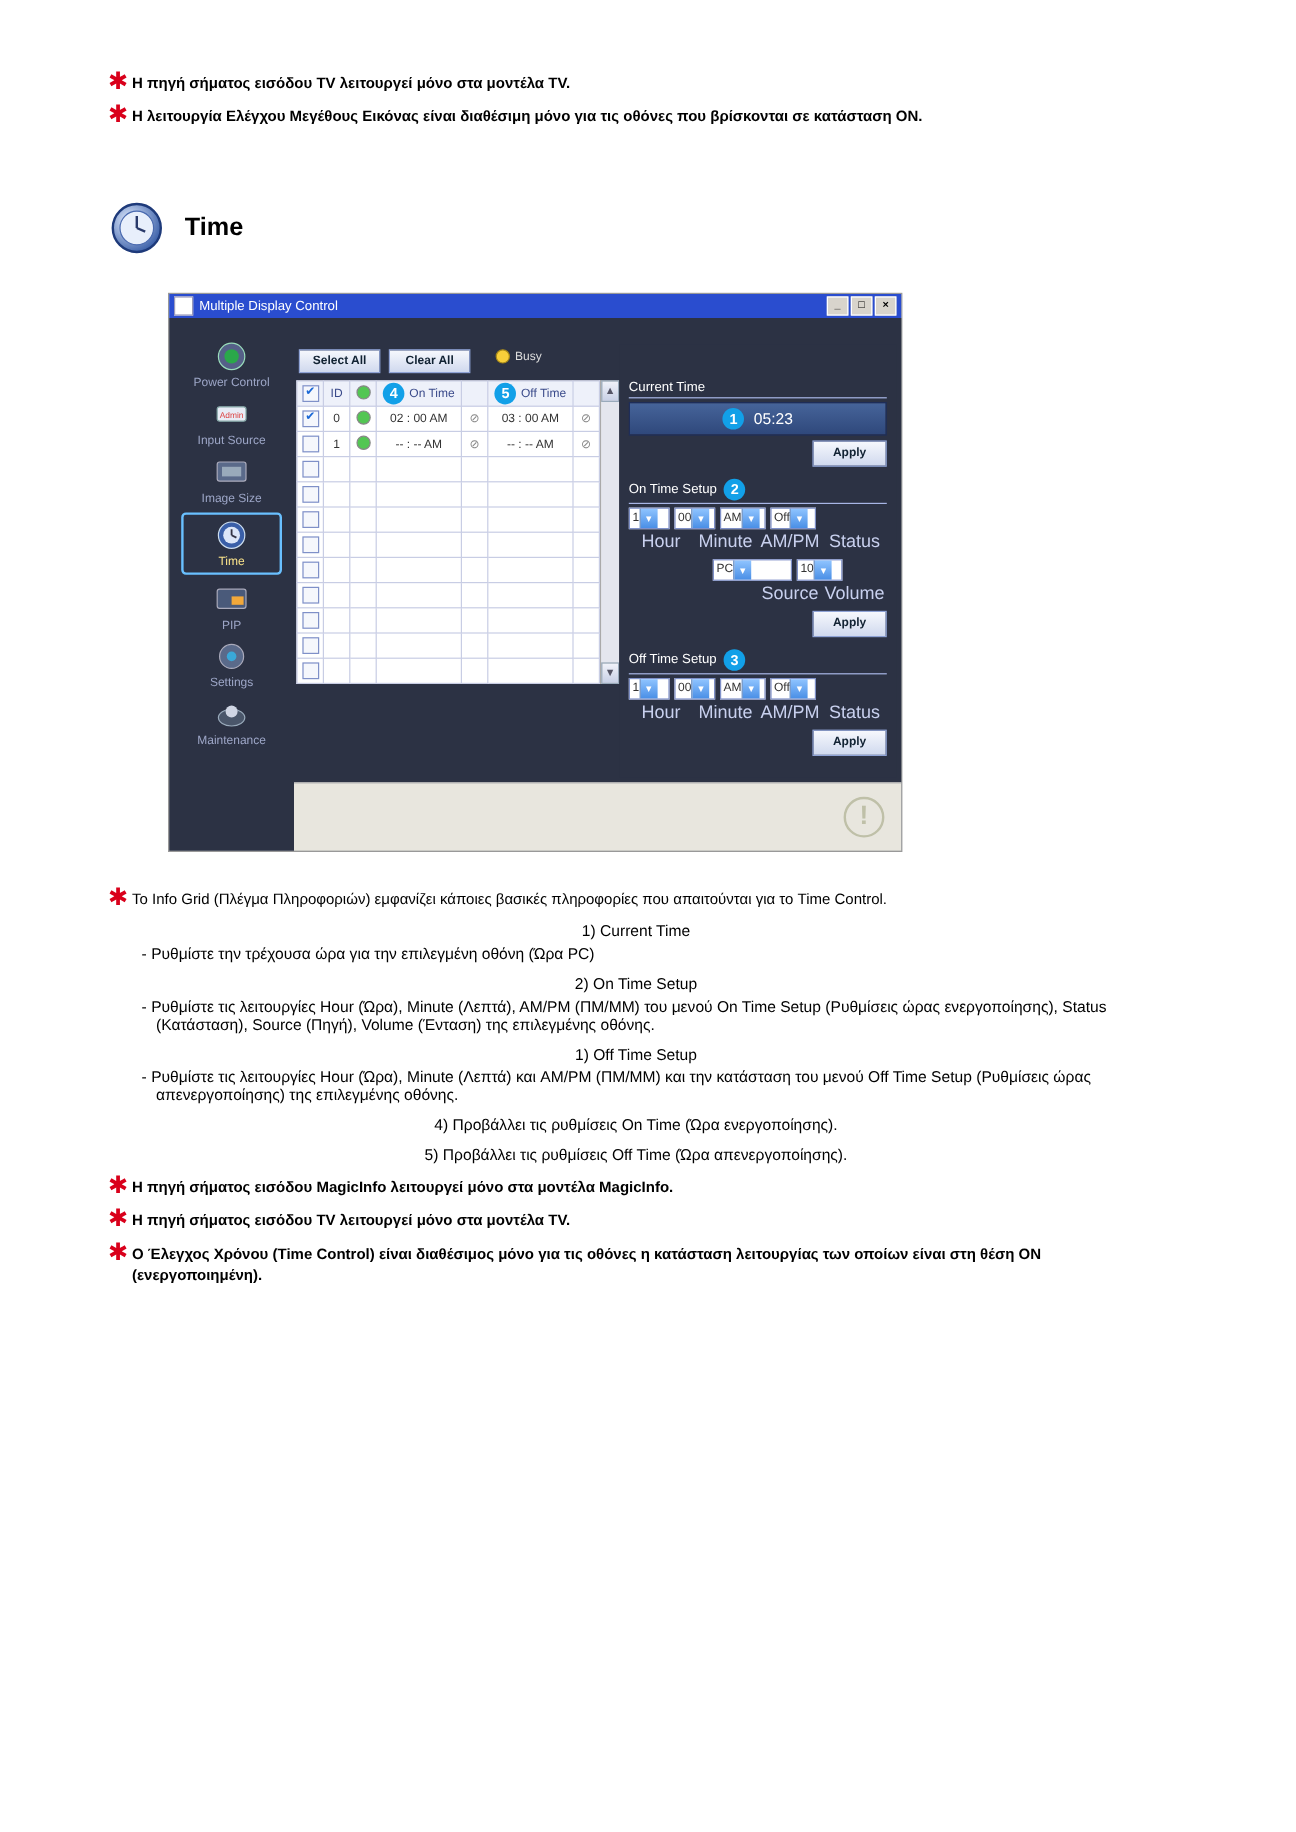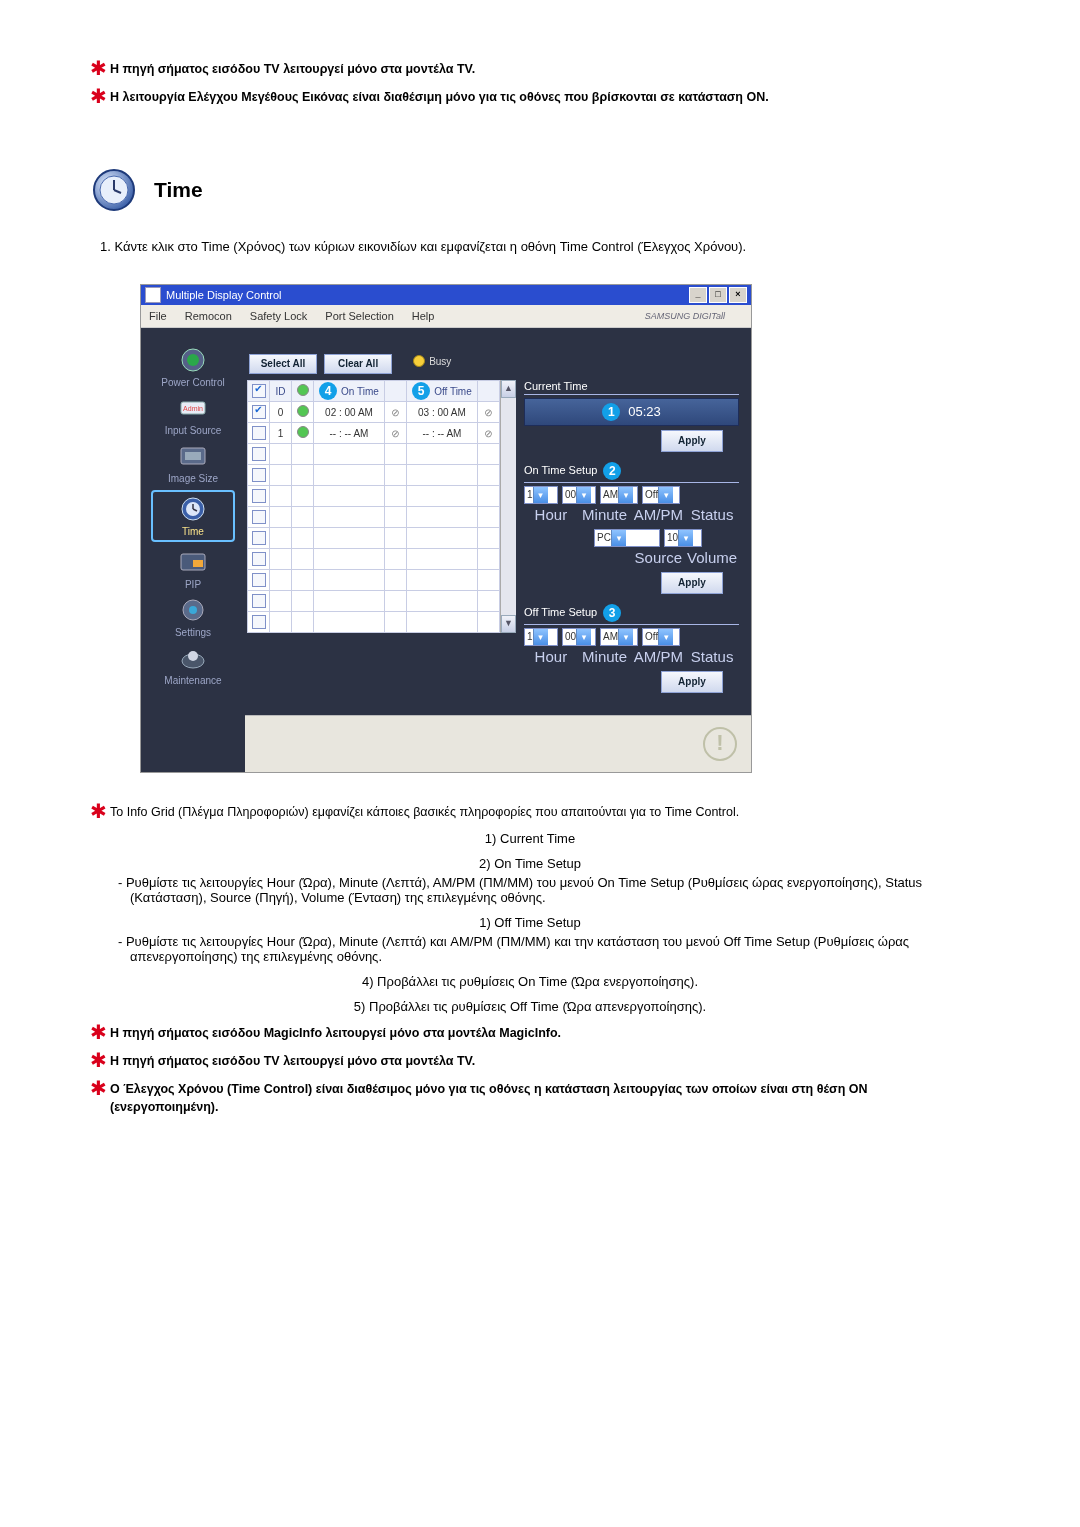--- a/index.html
+++ b/index.html
@@ -210,21 +210,21 @@
   .r-lbl .circle-num{ vertical-align:middle;margin-left:6px;}
   .r-time{
     background:linear-gradient(#46649a,#2f487b);color:#fff;border:1px solid #1e2d59;
     height:26px;line-height:26px;text-align:center;font-size:13px;margin-bottom:4px;
     display:flex;align-items:center;justify-content:center;gap:8px;
   }
   .apply-btn{
     background:linear-gradient(#f6f8fd,#d0d9ee);border:1px solid #8fa3d6;color:#123;font-weight:bold;
     width:60px;height:20px;line-height:20px;text-align:center;font-size:10px;margin-left:auto;
   }
-  .apply-row{display:flex;justify-content:flex-end;margin:4px 16px 10px 0;}
+  .apply-row{display:flex;justify-content:flex-end;margin:4px 0 10px 0;}
   .r-fields{display:flex;gap:4px;margin-bottom:2px;}
   .r-field{
     background:#fff;border:1px solid #7f90c8;height:16px;line-height:16px;font-size:10px;padding:0 2px;color:#333;
     display:flex;align-items:center;
   }
   .dd{
     width:14px;height:16px;background:linear-gradient(#8fc4ff,#4a8fe6);color:#fff;font-size:9px;text-align:center;line-height:16px;border-left:1px solid #5f89c4;
   }
   .r-sublabels{display:flex;font-size:15px;color:#c8d0ee;margin-bottom:6px;}
   .r-sublabels span{flex:1;text-align:center;}
@@ -268,39 +268,30 @@
         </radialGradient>
       </defs>
       <circle cx="24" cy="24" r="20" fill="url(#g1)" stroke="#1e3a7a" stroke-width="2"></circle>
       <circle cx="24" cy="24" r="14" fill="#e8effb" stroke="#4a6aaf"></circle>
       <line x1="24" y1="24" x2="24" y2="14" stroke="#2a3a6a" stroke-width="2"></line>
       <line x1="24" y1="24" x2="31" y2="27" stroke="#2a3a6a" stroke-width="2"></line>
     </svg>
     <h2>Time</h2>
   </div>
 
-  <div class="step">1.  Κάντε κλικ στο Time (Χρόνος) των κύριων εικονιδίων και εμφανίζεται η οθόνη Time Control (Έλεγχος Χρόνου).</div>
 
   <div class="screenshot">
     <div class="titlebar">
       <div class="tic"></div>
       <span>Multiple Display Control</span>
       <div class="winbtns">
         <div class="winbtn">_</div>
         <div class="winbtn">□</div>
         <div class="winbtn">×</div>
       </div>
-    </div>
-    <div class="menubar">
-      <span>File</span>
-      <span>Remocon</span>
-      <span>Safety Lock</span>
-      <span>Port Selection</span>
-      <span>Help</span>
-      <span class="brand">SAMSUNG DIGITall</span>
     </div>
     <div class="app-body">
       <div class="sidebar">
         <div class="side-item">
           <svg class="side-icon" viewBox="0 0 36 28">
               <circle cx="18" cy="14" r="11" fill="#556088" stroke="#9db"></circle>
               <circle cx="18" cy="14" r="6" fill="#2aa84a"></circle>
             </svg>
           <span class="side-label">Power Control</span>
         </div>
@@ -591,20 +582,21 @@
       </div>
     </div>
   </div>
 
   <div class="note note-row">
     <div class="star">✱</div>
     <div class="text normal">Το Info Grid (Πλέγμα Πληροφοριών) εμφανίζει κάποιες βασικές πληροφορίες που απαιτούνται για το Time Control.</div>
   </div>
 
   <div class="list-num">1)  Current Time</div>
+  <div class="list-sub dash">Ρυθμίστε την τρέχουσα ώρα για την επιλεγμένη οθόνη (Ώρα PC)</div>
 
   <div class="list-num">2)  On Time Setup</div>
   <div class="list-sub2">Ρυθμίστε τις λειτουργίες Hour (Ώρα), Minute (Λεπτά), AM/PM (ΠΜ/ΜΜ) του μενού On Time Setup (Ρυθμίσεις ώρας ενεργοποίησης), Status (Κατάσταση), Source (Πηγή), Volume (Ένταση) της επιλεγμένης οθόνης.</div>
 
   <div class="list-num">1)  Off Time Setup</div>
   <div class="list-sub2">Ρυθμίστε τις λειτουργίες Hour (Ώρα), Minute (Λεπτά) και AM/PM (ΠΜ/ΜΜ) και την κατάσταση του μενού Off Time Setup (Ρυθμίσεις ώρας απενεργοποίησης) της επιλεγμένης οθόνης.</div>
 
   <div class="list-num">4)  Προβάλλει τις ρυθμίσεις On Time (Ώρα ενεργοποίησης).</div>
   <div class="list-num">5)  Προβάλλει τις ρυθμίσεις Off Time (Ώρα απενεργοποίησης).</div>
 

